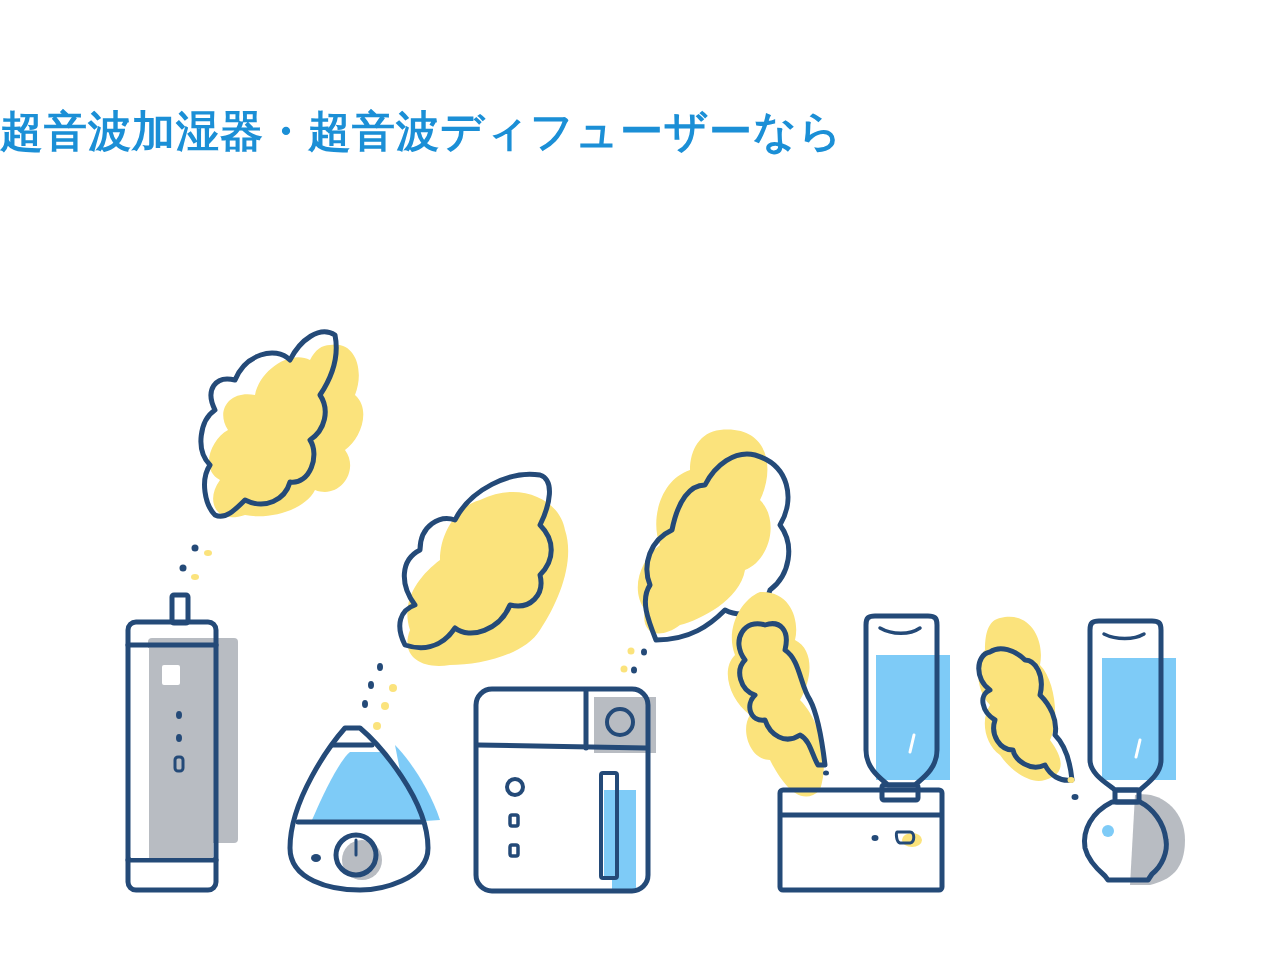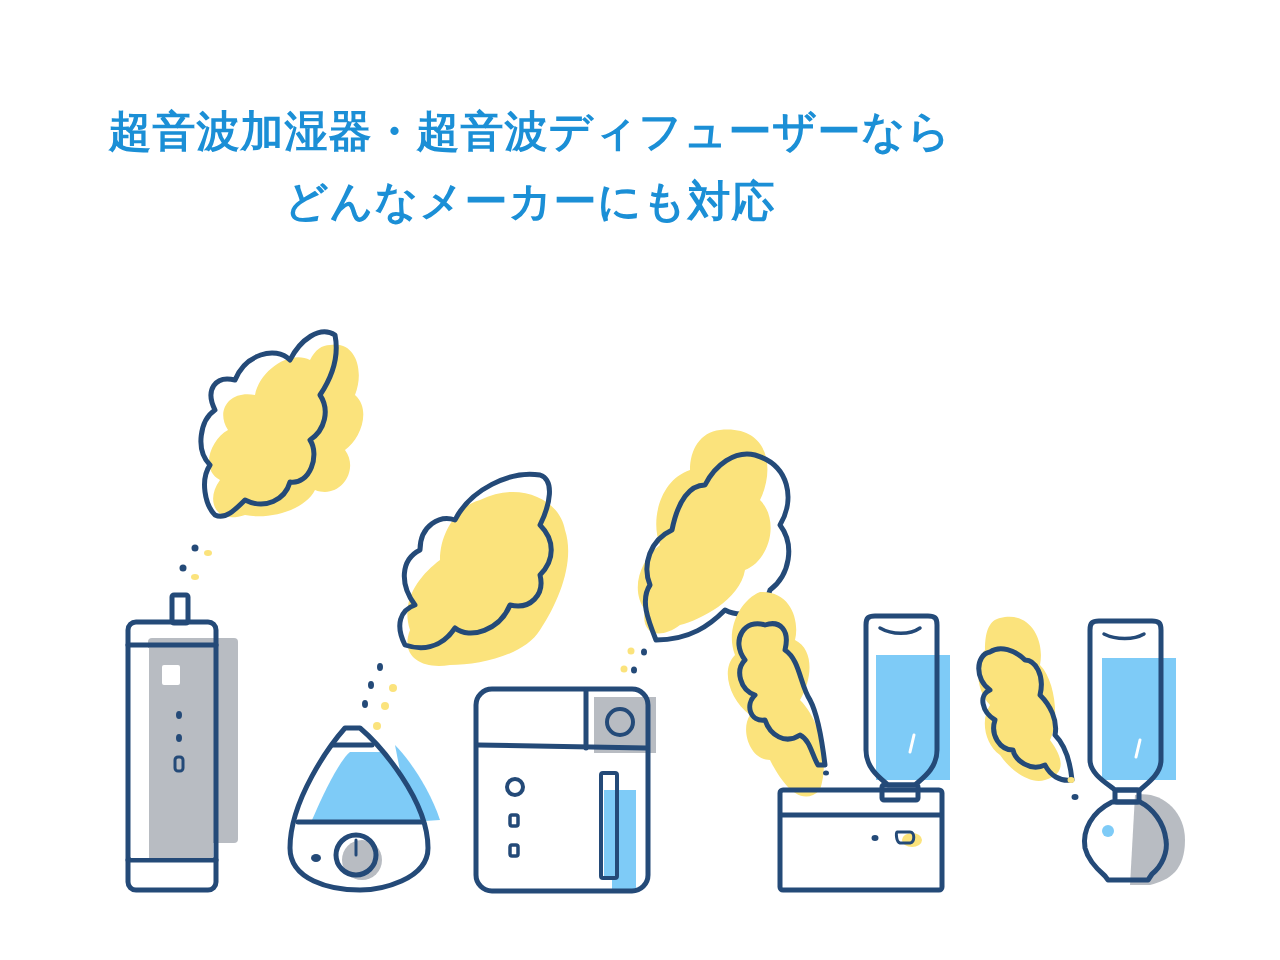--- a/index.html
+++ b/index.html
@@ -1,27 +1,26 @@
 <!DOCTYPE html>
 <html><head>
 <meta charset="utf-8">
 <style>
   html, body { margin: 0; padding: 0; background: #ffffff; }
   body { width: 1280px; height: 960px; position: relative; overflow: hidden; font-family: "DejaVu Sans", sans-serif; }
-  .headline { position: absolute; left: 12px; top: 96px; width: 1036px; text-align: center; }
+  .headline { position: absolute; left: 0; top: 96px; width: 1036px; }
   .headline-line { display: block; color: #1b8fd6; font-weight: bold; font-size: 43px; line-height: 70px; letter-spacing: 1px; }
   .illustration { position: absolute; left: 0; top: 300px; width: 1280px; height: 660px; }
   svg .stroke { fill: none; stroke: #244a78; stroke-width: 5; stroke-linecap: round; stroke-linejoin: round; }
 </style>
 </head>
 <body>
 
 <div class="headline">
   <span class="headline-line">超音波加湿器・超音波ディフューザーなら</span>
-  <span class="headline-line">どんなメーカーにも対応</span>
 </div>
 
 <svg class="illustration" viewBox="0 300 1280 660" width="1280" height="660">
 
   <g>
 
     <path fill="#fbe37c" d="M330,345 C355,340 365,370 355,395 C372,410 360,440 345,450 C360,470 340,500 315,490 C305,510 270,520 245,515 C215,525 205,500 220,480 C200,470 210,440 228,430 C215,410 230,390 255,395 C260,370 290,350 310,360 C315,350 322,345 330,345 Z"></path>
     <path class="stroke" d="M215,515 C205,505 200,480 210,465 C195,450 200,420 215,410 C205,390 215,375 235,380 C245,355 275,345 290,360 C300,340 320,325 335,335 C340,360 330,380 320,395 C330,410 325,430 310,440 C320,455 310,485 290,482 C285,500 265,510 245,500 C235,510 225,520 215,515 Z"></path>
     <circle cx="195" cy="548" r="3.5" fill="#244a78"></circle>
     <circle cx="183" cy="568" r="3.5" fill="#244a78"></circle>

